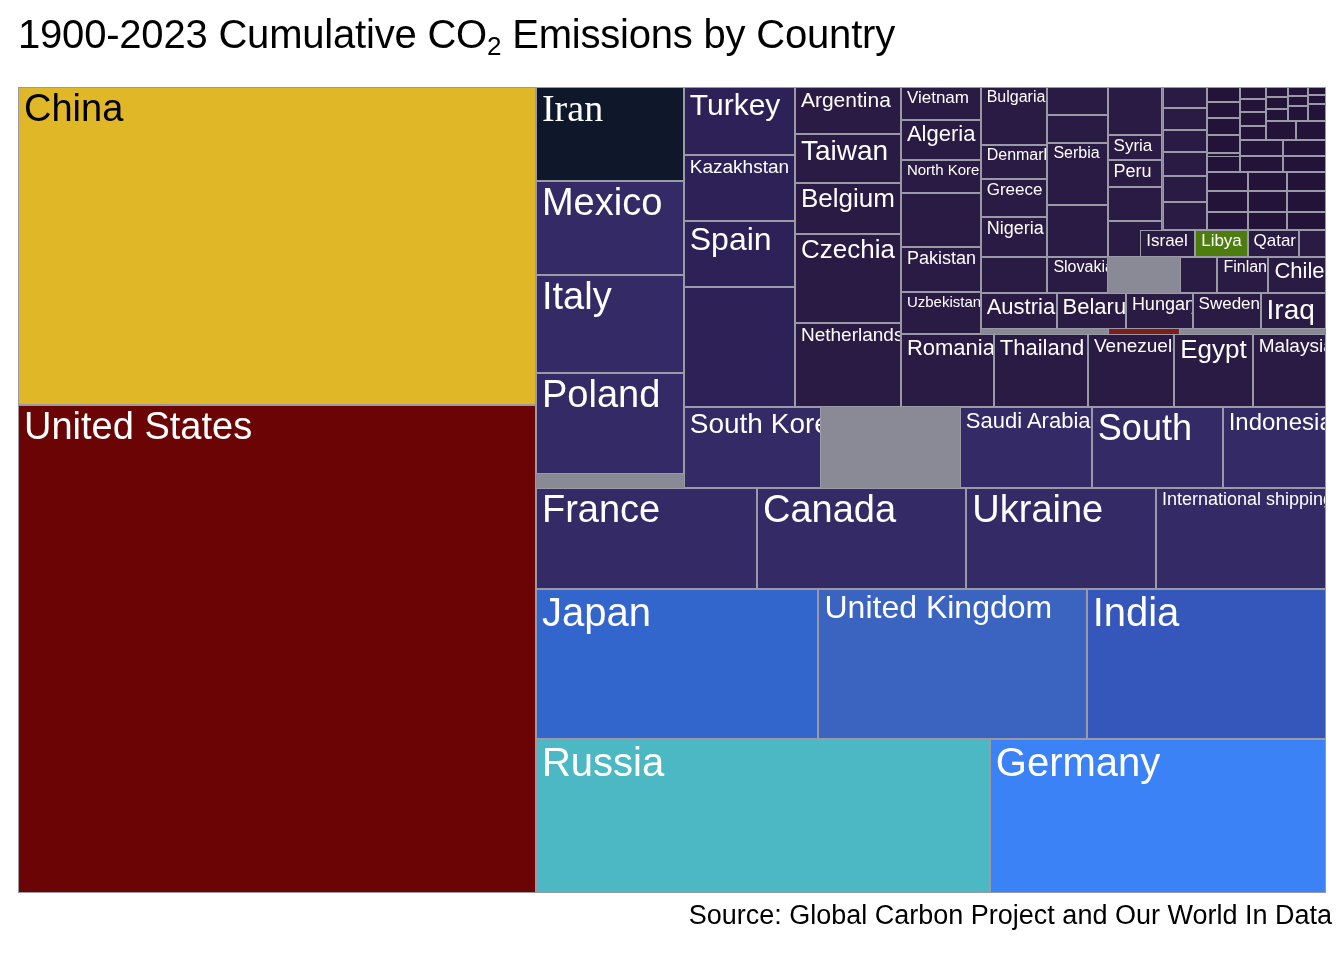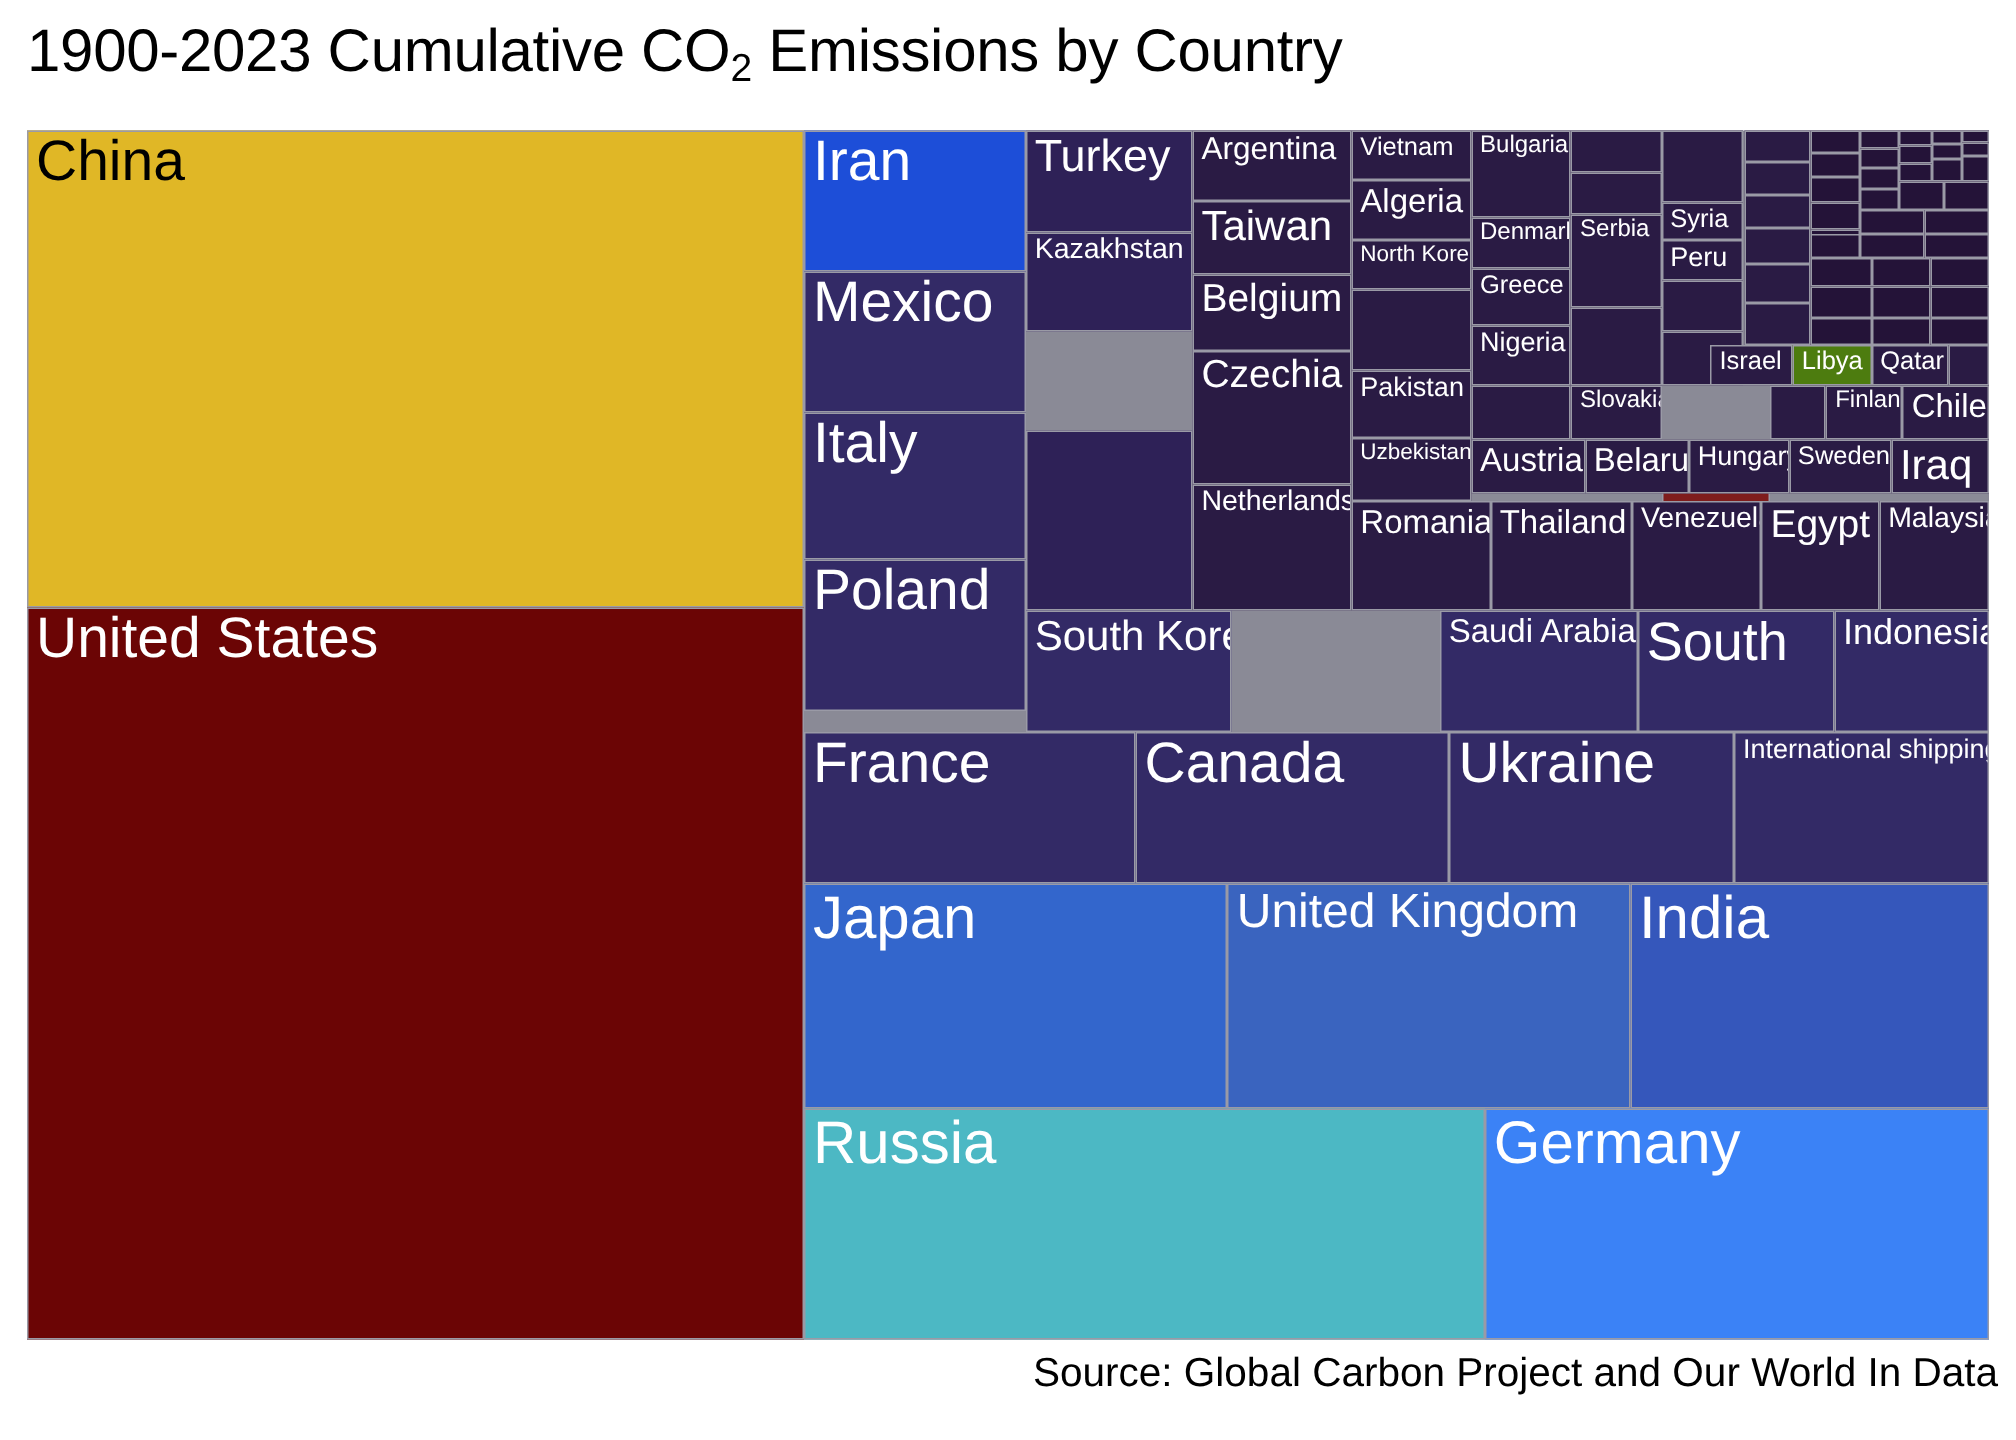--- a/index.html
+++ b/index.html
@@ -77,37 +77,40 @@
   <span>1900-2023 Cumulative CO</span><sub>2</sub><span> Emissions by Country</span>
 </div>
 
 <div id="treemap">
     <div class="tile dark-text" style="left: 0%; top: 0%; width: 39.6%; height: 39.5%; background: rgb(224, 183, 38);">
       <span class="tlabel" style="font-size: 38px;">China</span>
     </div>
     <div class="tile" style="left: 0%; top: 39.5%; width: 39.6%; height: 60.5%; background: rgb(107, 5, 5);">
       <span class="tlabel" style="font-size: 38px;">United States</span>
     </div>
-    <div class="tile" style="left: 39.6%; top: 0%; width: 11.3%; height: 11.7%; background: #1d4ed8;">
+    <div class="tile" style="left: 39.6%; top: 0%; width: 11.3%; height: 11.7%; background: #0f172a; font-family: Liberation Serif, serif;">
       <span class="tlabel" style="font-size: 38px;">Iran</span>
     </div>
     <div class="tile" style="left: 39.6%; top: 11.7%; width: 11.3%; height: 11.6%; background: rgb(51, 42, 102);">
       <span class="tlabel" style="font-size: 38px;">Mexico</span>
     </div>
     <div class="tile" style="left: 39.6%; top: 23.3%; width: 11.3%; height: 12.2%; background: rgb(51, 42, 102);">
       <span class="tlabel" style="font-size: 38px;">Italy</span>
     </div>
     <div class="tile" style="left: 39.6%; top: 35.5%; width: 11.3%; height: 12.5%; background: rgb(51, 42, 102);">
       <span class="tlabel" style="font-size: 38px;">Poland</span>
     </div>
     <div class="tile" style="left: 50.9%; top: 0%; width: 8.5%; height: 8.4%; background: rgb(46, 33, 87);">
       <span class="tlabel" style="font-size: 30px;">Turkey</span>
     </div>
     <div class="tile" style="left: 50.9%; top: 8.4%; width: 8.5%; height: 8.2%; background: rgb(46, 33, 87);">
       <span class="tlabel" style="font-size: 19px;">Kazakhstan</span>
+    </div>
+    <div class="tile" style="left: 50.9%; top: 16.6%; width: 8.5%; height: 8.2%; background: rgb(46, 33, 87);">
+      <span class="tlabel" style="font-size: 32px;">Spain</span>
     </div>
     <div class="tile" style="left: 50.9%; top: 24.8%; width: 8.5%; height: 14.9%; background: rgb(46, 33, 87);"></div>
     <div class="tile" style="left: 59.4%; top: 0%; width: 8.1%; height: 5.8%; background: rgb(42, 27, 68);">
       <span class="tlabel" style="font-size: 21px;">Argentina</span>
     </div>
     <div class="tile" style="left: 59.4%; top: 5.8%; width: 8.1%; height: 6.1%; background: rgb(42, 27, 68);">
       <span class="tlabel" style="font-size: 28px;">Taiwan</span>
     </div>
     <div class="tile" style="left: 59.4%; top: 11.9%; width: 8.1%; height: 6.3%; background: rgb(42, 27, 68);">
       <span class="tlabel" style="font-size: 26px;">Belgium</span>

